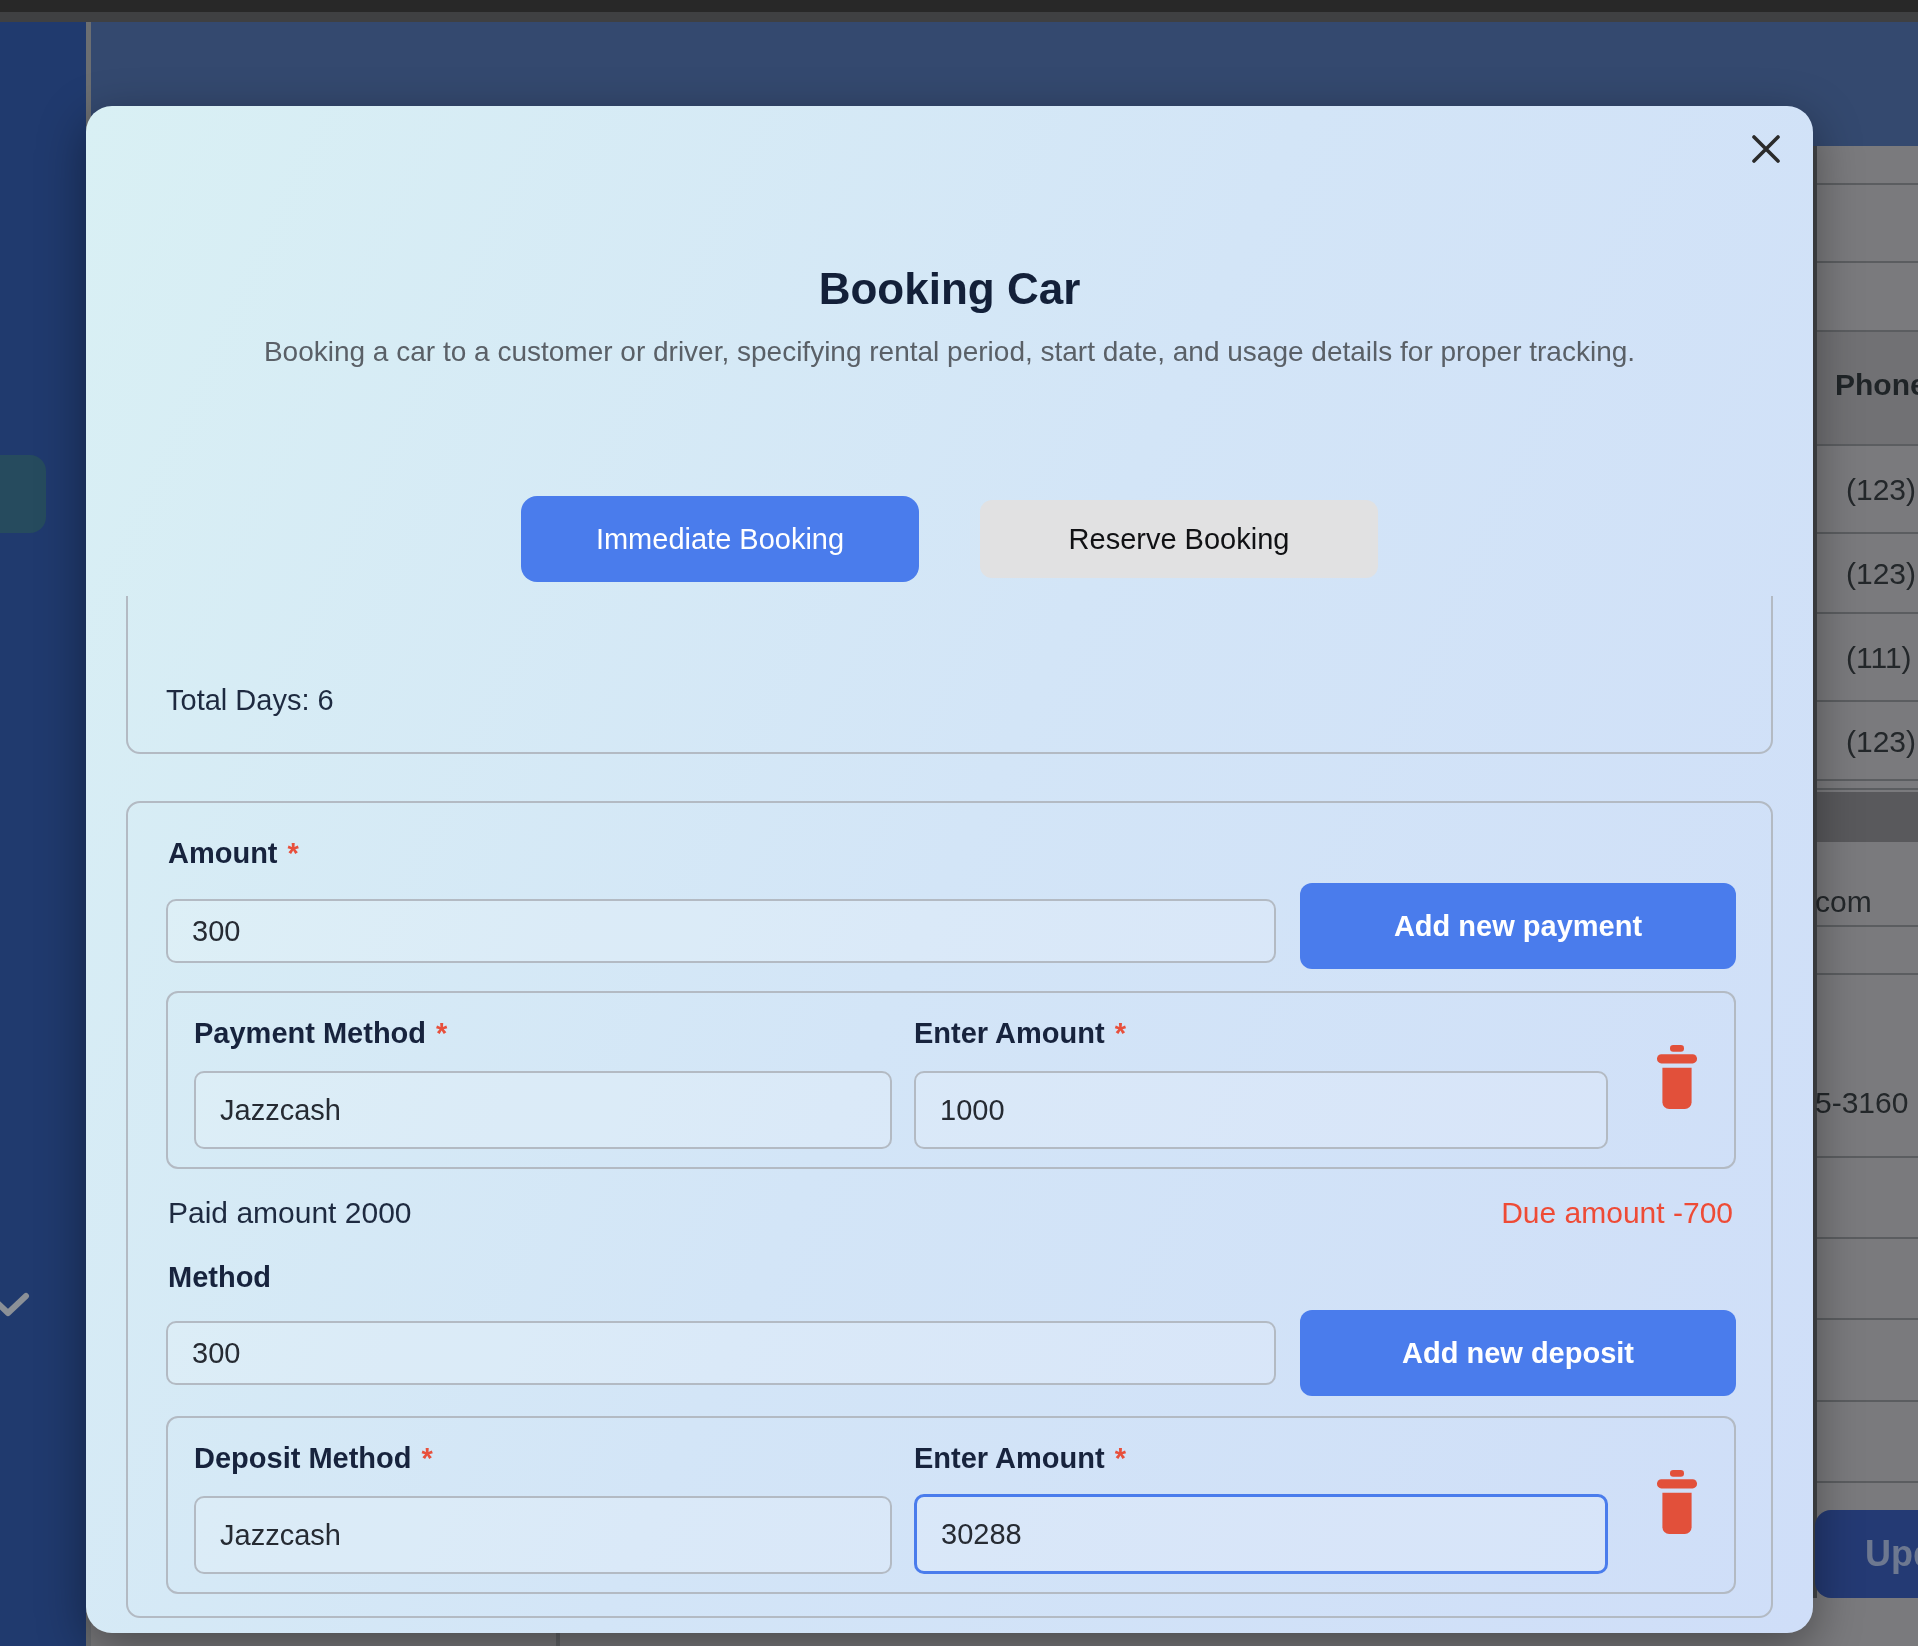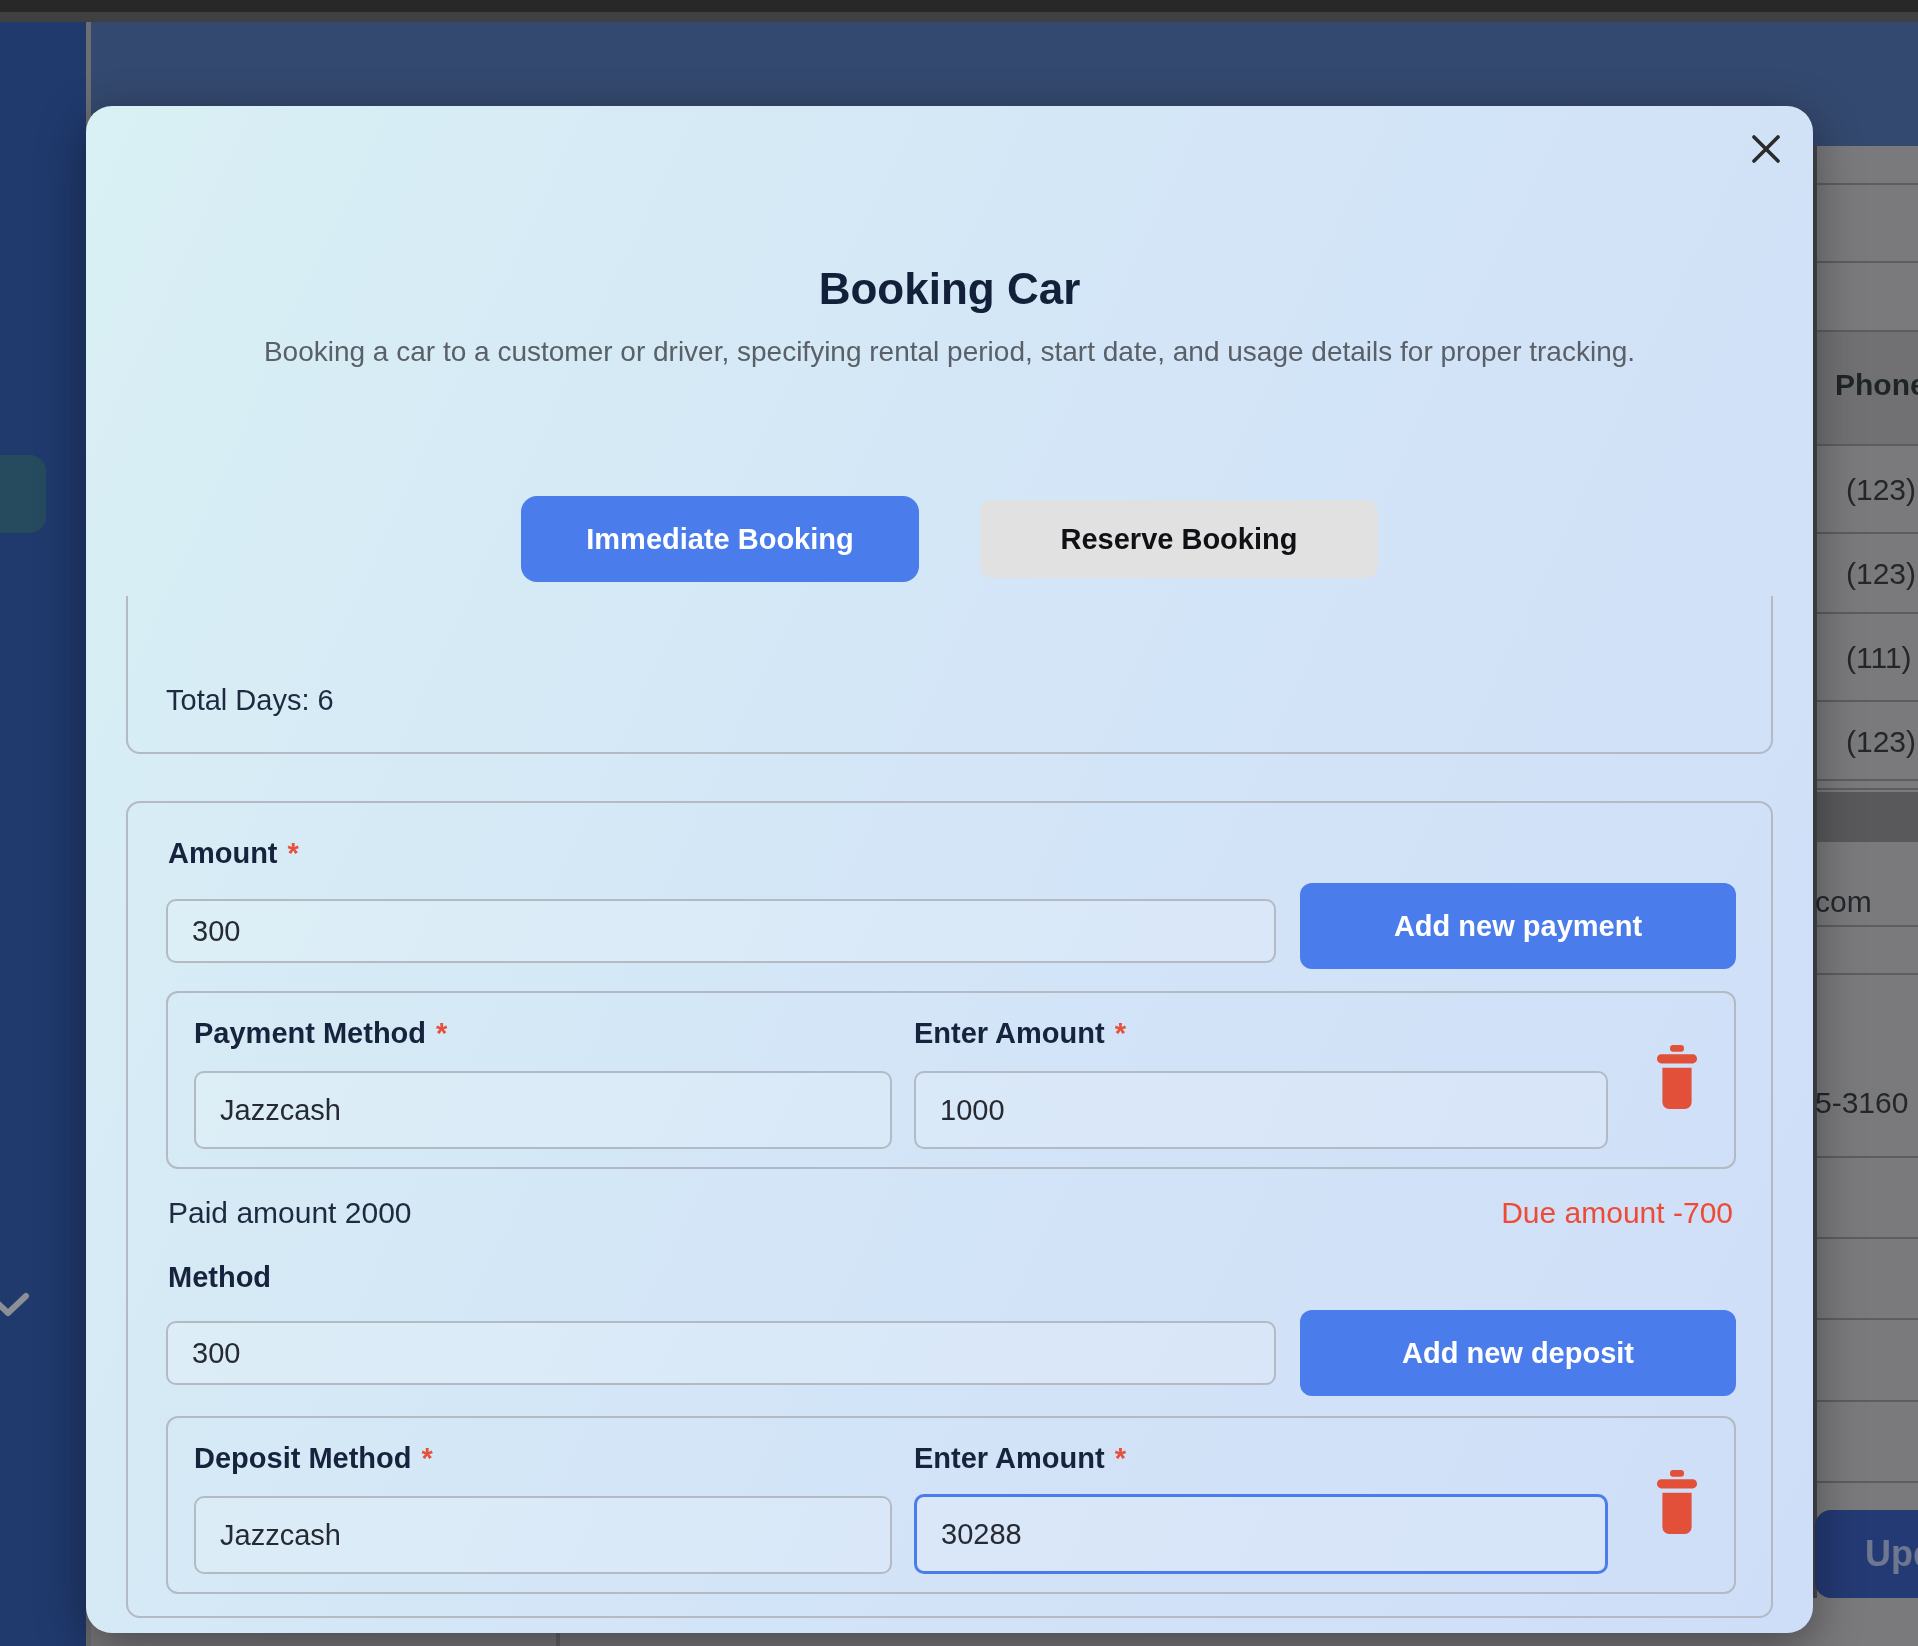--- a/index.html
+++ b/index.html
@@ -36,21 +36,21 @@
   .modal-close { position:absolute; top:20px; right:24px; width:46px; height:46px;
     background:none; border:none; padding:4px; cursor:pointer; }
   .modal-title { position:absolute; top:158px; left:0; width:100%; text-align:center;
     font-size:44px; font-weight:bold; color:#132039; }
   .modal-subtitle { position:absolute; top:230px; left:0; width:100%; text-align:center;
     font-size:28px; color:#5a6067; }
   .modal-customer { position:absolute; top:312px; left:0; width:100%; text-align:center;
     font-size:28px; font-weight:bold; color:#14213c; }
   .toggle-row { position:absolute; top:389px; left:0; width:100%; height:88px;
     display:flex; justify-content:center; align-items:center; gap:61px; }
-  .tab-btn { border:none; font-weight:bold; font-size:29px; font-family:inherit;
+  .tab-btn { border:none; font-weight:normal; font-size:29px; font-family:inherit;
     display:flex; align-items:center; justify-content:center; cursor:pointer; }
   .tab-btn.active { width:398px; height:86px; border-radius:16px; background:#4a7cec; color:#ffffff; }
   .tab-btn.inactive { width:398px; height:78px; border-radius:12px; background:#e1e1e2; color:#101114; }
   .form-viewport { position:absolute; left:0; right:0; top:490px; bottom:0; overflow:hidden; }
   .box1 { margin:-60px 40px 0 40px; height:218px; border:2px solid #b3bac3;
     border-radius:14px; position:relative; }
   .total-days { position:absolute; left:38px; top:146px; font-size:29px; color:#1e2a40; }
   .box2 { margin:47px 40px 0 40px; height:817px; border:2px solid #b3bac3;
     border-radius:14px; position:relative; }
   .field-label { position:absolute; font-size:29px; font-weight:bold; color:#17233d; white-space:nowrap; }

